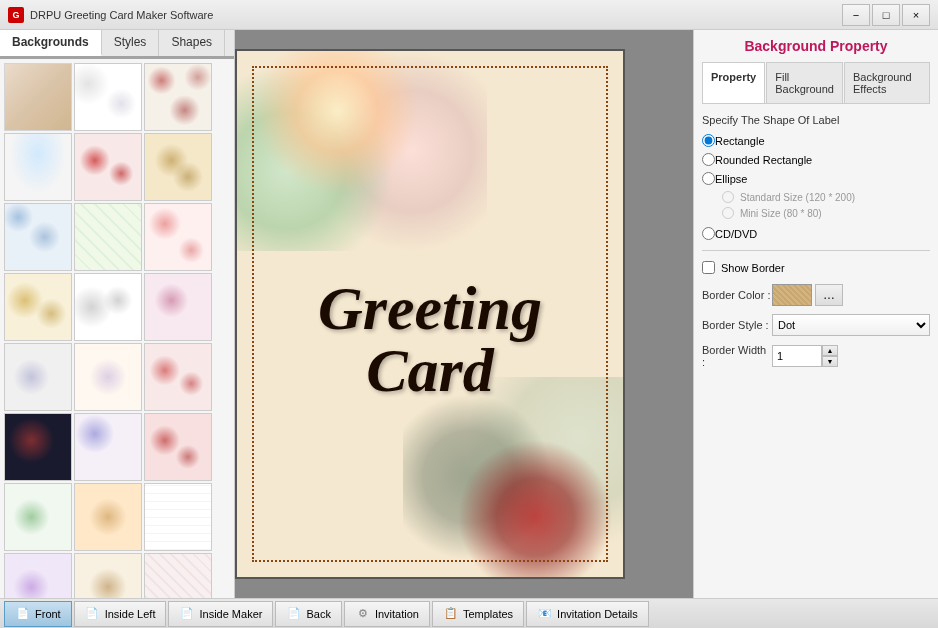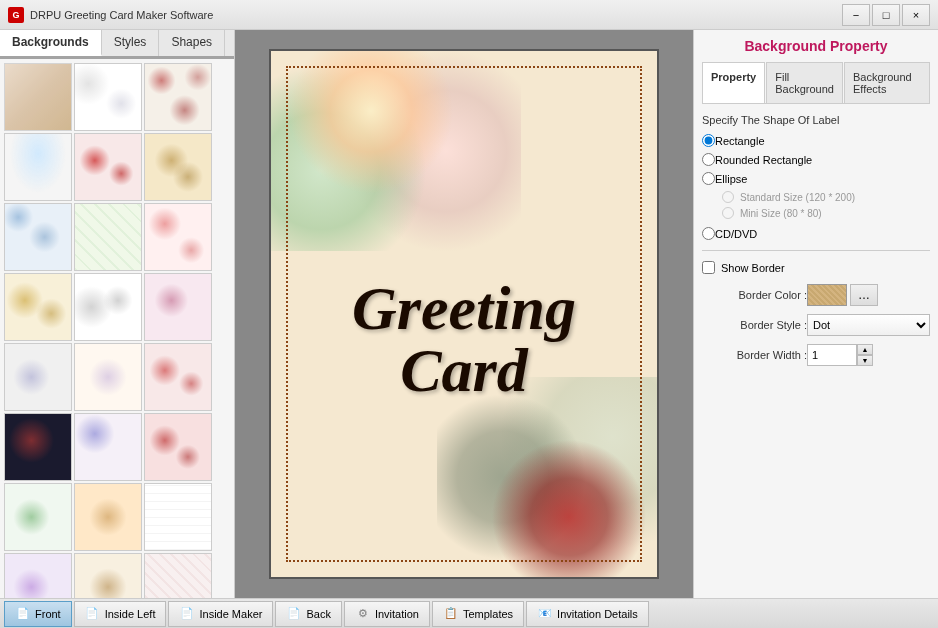--- a/index.html
+++ b/index.html
@@ -35,21 +35,21 @@
       background-size: cover; background-position: center;
       flex-shrink: 0;
     }
 
     
     .bg-grid::-webkit-scrollbar { width: 14px; }
     .bg-grid::-webkit-scrollbar-track { background: #f0f0f0; border: 1px solid #ccc; }
     .bg-grid::-webkit-scrollbar-thumb { background: #c0c0c0; border: 1px solid #aaa; }
 
     
-    .canvas-area { flex: 1; background: #888; display: flex; align-items: center; justify-content: center; position: relative; overflow: hidden; }
+    .canvas-area { flex: 1; background: #888; display: flex; align-items: center; justify-content: flex-start; position: relative; overflow: hidden; }
     .card-canvas { width: 390px; height: 530px; background: #f5e8d0; position: relative; border: 2px solid #555; overflow: hidden; }
     .card-border-dots { position: absolute; top: 15px; left: 15px; right: 15px; bottom: 15px; border: 2px dotted #8b4513; }
     .card-text { position: absolute; top: 50%; left: 50%; transform: translate(-50%, -30%); text-align: center; }
     .greeting-text { font-family: 'Times New Roman', serif; font-size: 62px; font-weight: bold; color: #1a0a00; font-style: italic; line-height: 1.0; text-shadow: 2px 2px 4px rgba(0,0,0,0.3); }
 
     
     .flower-cluster-tl {
       position: absolute; top: 0; left: 0; width: 250px; height: 200px;
       background: 
         radial-gradient(circle at 40% 30%, rgba(255,240,200,0.9) 0%, rgba(255,200,150,0.7) 20%, transparent 40%),
@@ -80,21 +80,21 @@
     .sub-option { display: flex; align-items: center; gap: 6px; font-size: 10px; color: #666; }
     .sub-option input[type=radio] { accent-color: #0078d7; width: 12px; height: 12px; }
     .sub-option label { color: #999; }
 
     .divider { border-top: 1px solid #ccc; margin: 10px 0; }
 
     .checkbox-row { display: flex; align-items: center; gap: 6px; font-size: 11px; margin-bottom: 10px; }
     .checkbox-row input[type=checkbox] { accent-color: #0078d7; width: 13px; height: 13px; }
 
     .prop-row { display: flex; align-items: center; margin-bottom: 8px; font-size: 11px; }
-    .prop-label { width: 105px; font-size: 11px; color: #333; flex-shrink: 0; text-align: right; }
+    .prop-label { width: 70px; font-size: 11px; color: #333; flex-shrink: 0; }
     .color-swatch { width: 40px; height: 22px; background: repeating-linear-gradient(45deg, #c8a870, #c8a870 2px, #d4b480 2px, #d4b480 4px); border: 1px solid #999; cursor: pointer; }
     .browse-btn { width: 28px; height: 22px; background: linear-gradient(to bottom, #f0f0f0, #ddd); border: 1px solid #bbb; cursor: pointer; font-size: 12px; display: flex; align-items: center; justify-content: center; margin-left: 3px; }
 
     .style-select { flex: 1; height: 22px; font-size: 11px; border: 1px solid #bbb; background: linear-gradient(to bottom, #fff, #f0f0f0); padding: 0 1px; }
 
     .width-input { width: 50px; height: 22px; border: 1px solid #bbb; padding: 0 4px; font-size: 11px; }
     .spinner { display: flex; flex-direction: column; }
     .spin-btn { width: 16px; height: 11px; background: linear-gradient(to bottom, #f0f0f0, #ddd); border: 1px solid #bbb; cursor: pointer; font-size: 7px; display: flex; align-items: center; justify-content: center; line-height: 1; }
 
     

